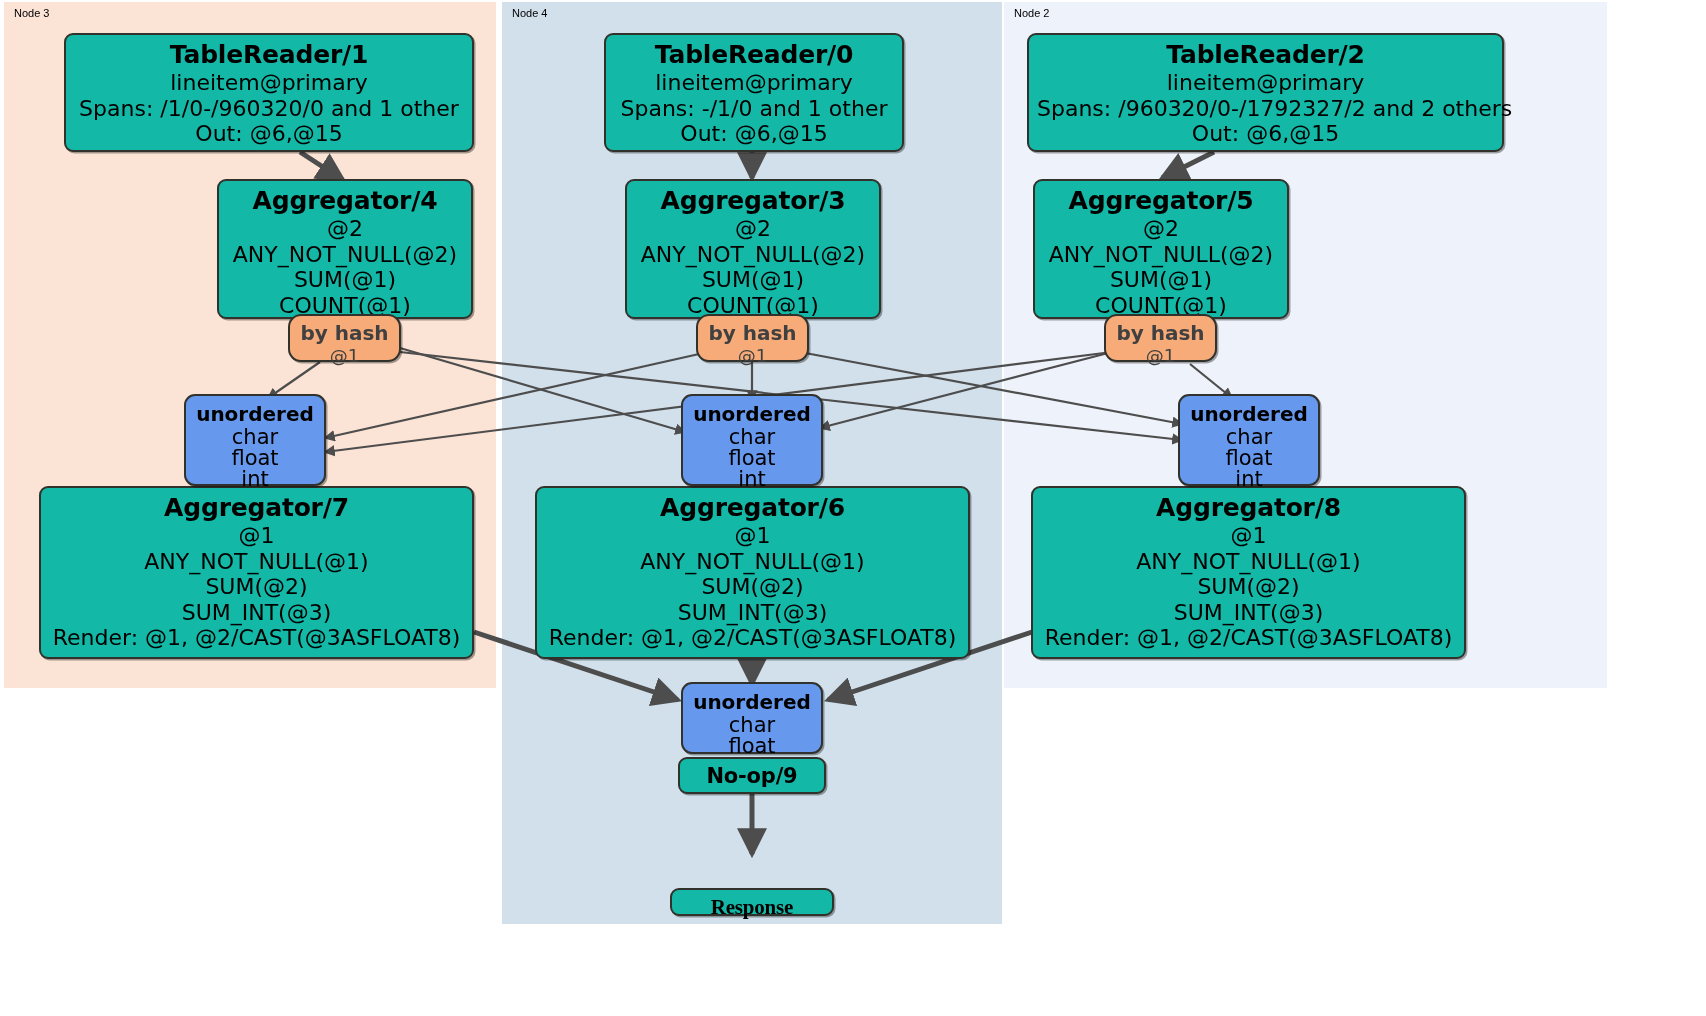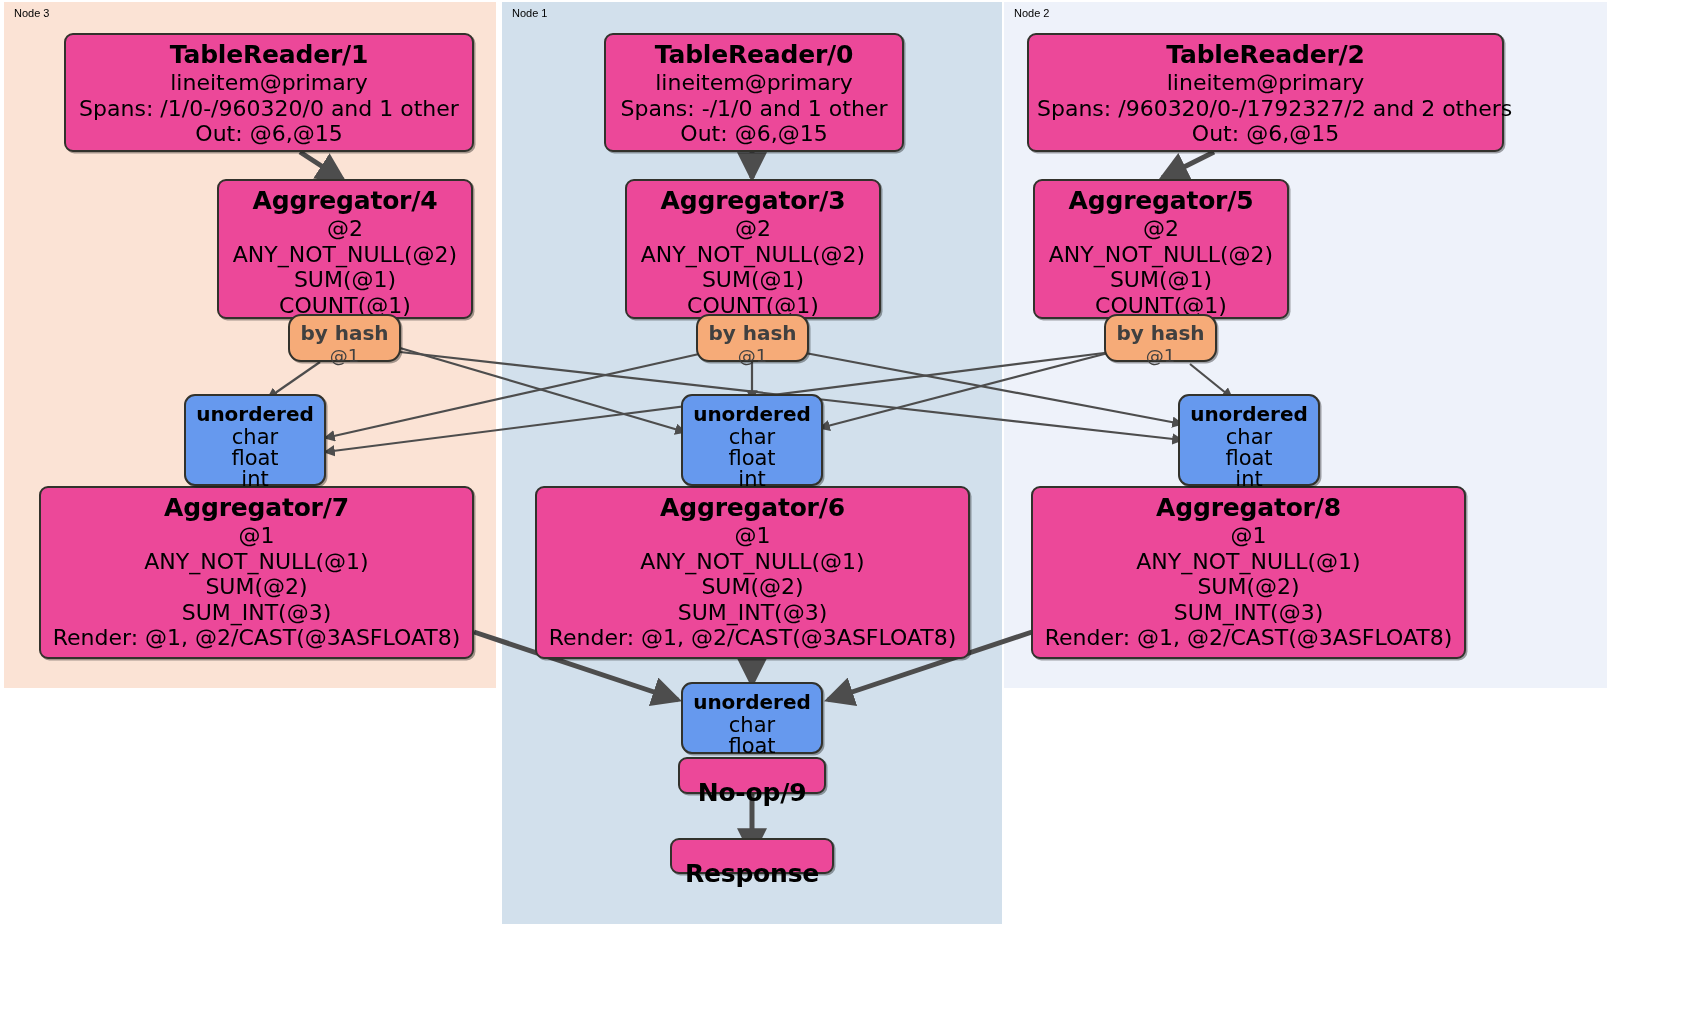--- a/index.html
+++ b/index.html
@@ -32,43 +32,42 @@
     left: 10px;
     top: 5px;
     font-size: 11px;
     color: #000;
     font-family: "Liberation Sans", sans-serif;
   }
   
   .proc {
     position: absolute;
     box-sizing: border-box;
-    background: #ec4899;
+    background: #14b8a6;
     border: 2px solid #32322c;
     border-radius: 9px;
     text-align: center;
     padding: 4px 8px 6px 8px;
     color: #000;
     box-shadow: 1.5px 1.5px 0 rgba(0,0,0,0.35);
   }
   .proc .title {
     font-weight: bold;
     font-size: 25px;
     line-height: 31px;
     letter-spacing: -0.2px;
   }
   .proc .line {
     font-size: 22px;
     line-height: 25.5px;
     white-space: nowrap;
   }
   .proc.small .title {
-    font-size: 25px;
+    font-size: 21px;
     line-height: 30px;
-    margin-top: 17px;
   }
   
   .router {
     position: absolute;
     box-sizing: border-box;
     background: #f6ab78;
     border: 2px solid #32322c;
     border-radius: 13px;
     text-align: center;
     color: #404040;
@@ -115,21 +114,21 @@
 </style>
 </head>
 <body>
 
 <div id="canvas">
 
   <div class="panel layer-panel" style="left:4px; top:2px; width:492px; height:686px; background:#fbe3d5;">
     <span class="panel-label">Node 3</span>
   </div>
   <div class="panel layer-panel" style="left:502px; top:2px; width:500px; height:922px; background:#d2e0ec;">
-    <span class="panel-label">Node 1</span>
+    <span class="panel-label">Node 4</span>
   </div>
   <div class="panel layer-panel" style="left:1004px; top:2px; width:603px; height:686px; background:#eef2fa;">
     <span class="panel-label">Node 2</span>
   </div>
 
   <svg id="wires" class="layer-wires" viewBox="0 0 1706 1016" preserveAspectRatio="none">
     <defs>
       <marker id="ah" viewBox="0 0 10 10" refX="8.6" refY="5" markerWidth="5.2" markerHeight="5.2" orient="auto-start-reverse">
         <path d="M 0 0 L 10 5 L 0 10 z" fill="#4d4d4d"></path>
       </marker>
@@ -230,21 +229,21 @@
     <div class="line">ANY_NOT_NULL(@1)</div>
     <div class="line">SUM(@2)</div>
     <div class="line">SUM_INT(@3)</div>
     <div class="line">Render: @1, @2/CAST(@3ASFLOAT8)</div>
   </div>
 
   <div class="proc layer-proc small" style="left:678px; top:757px; width:148px; height:37px; padding-top:2px;">
     <div class="title">No-op/9</div>
   </div>
 
-  <div class="proc layer-proc small" style="left:670px; top:838px; width:164px; height:36px; padding-top:2px;">
+  <div class="proc layer-proc small" style="left:670px; top:888px; width:164px; height:28px; padding-top:2px;font-family:Liberation Serif, serif;">
     <div class="title">Response</div>
   </div>
 
   <div class="sync layer-sync" style="left:184px; top:394px; width:142px; height:92px;">
     <div class="stitle">unordered</div>
     <div class="sline">char</div>
     <div class="sline">float</div>
     <div class="sline">int</div>
   </div>
 

